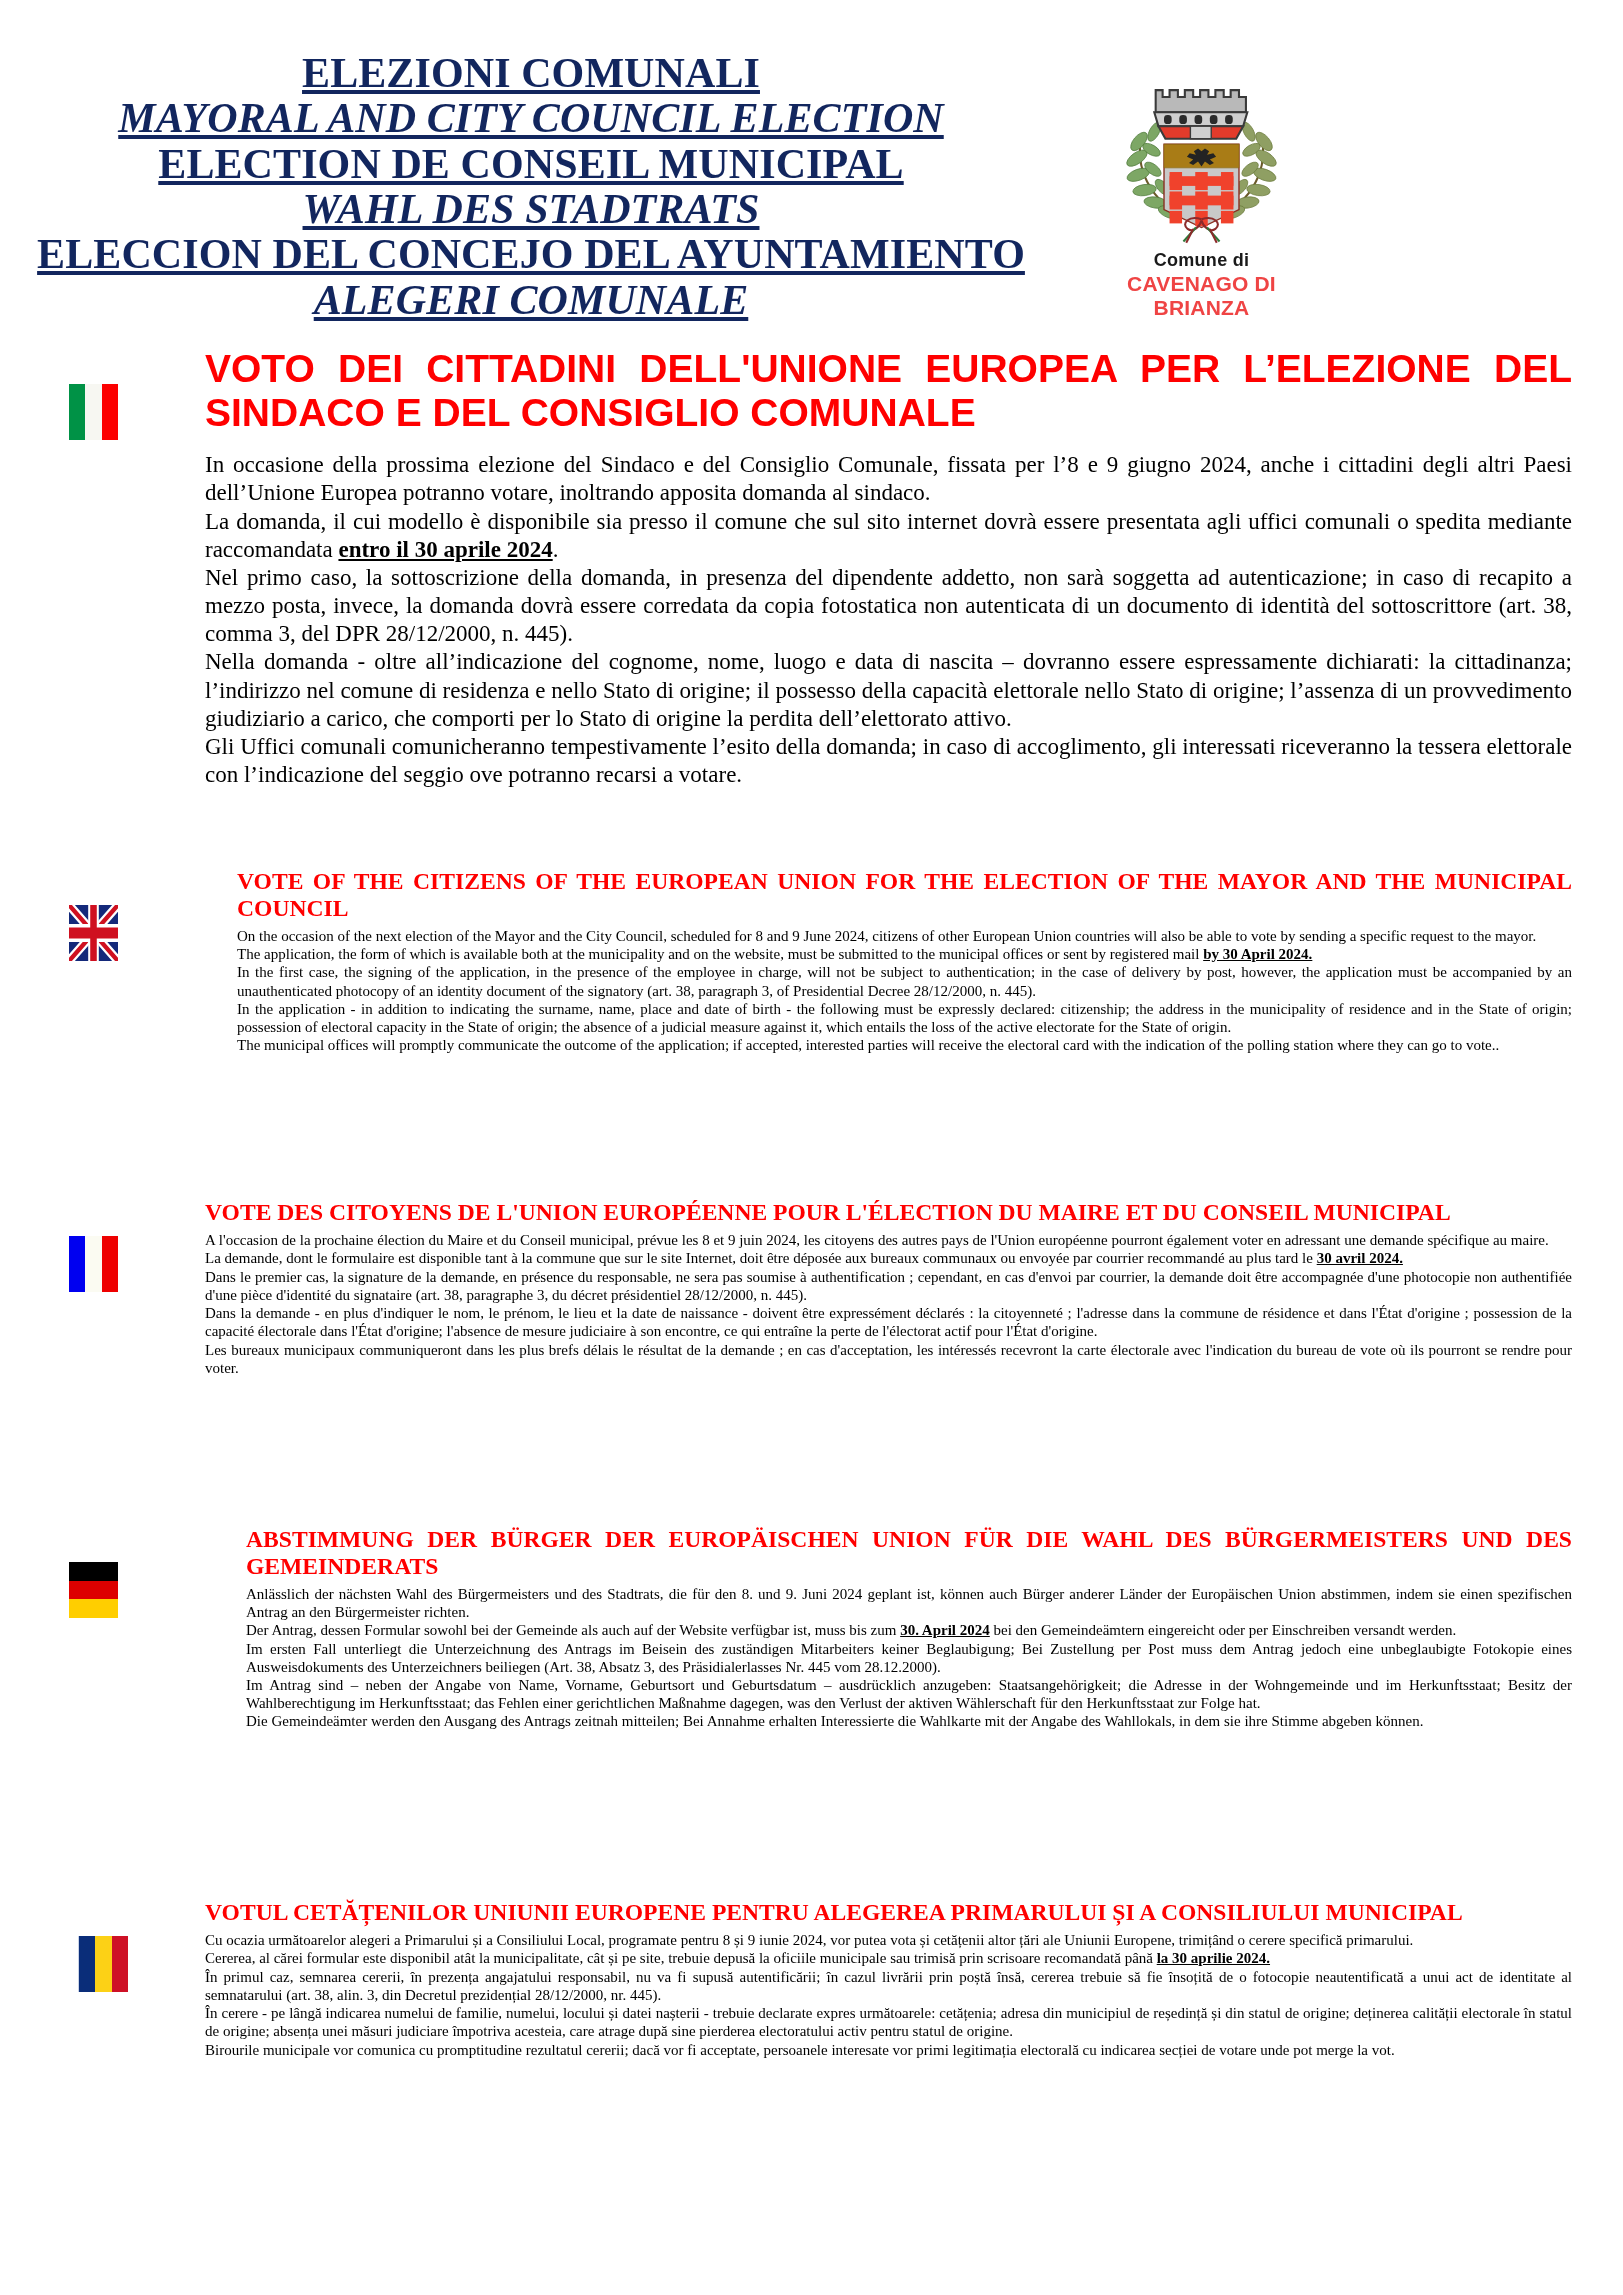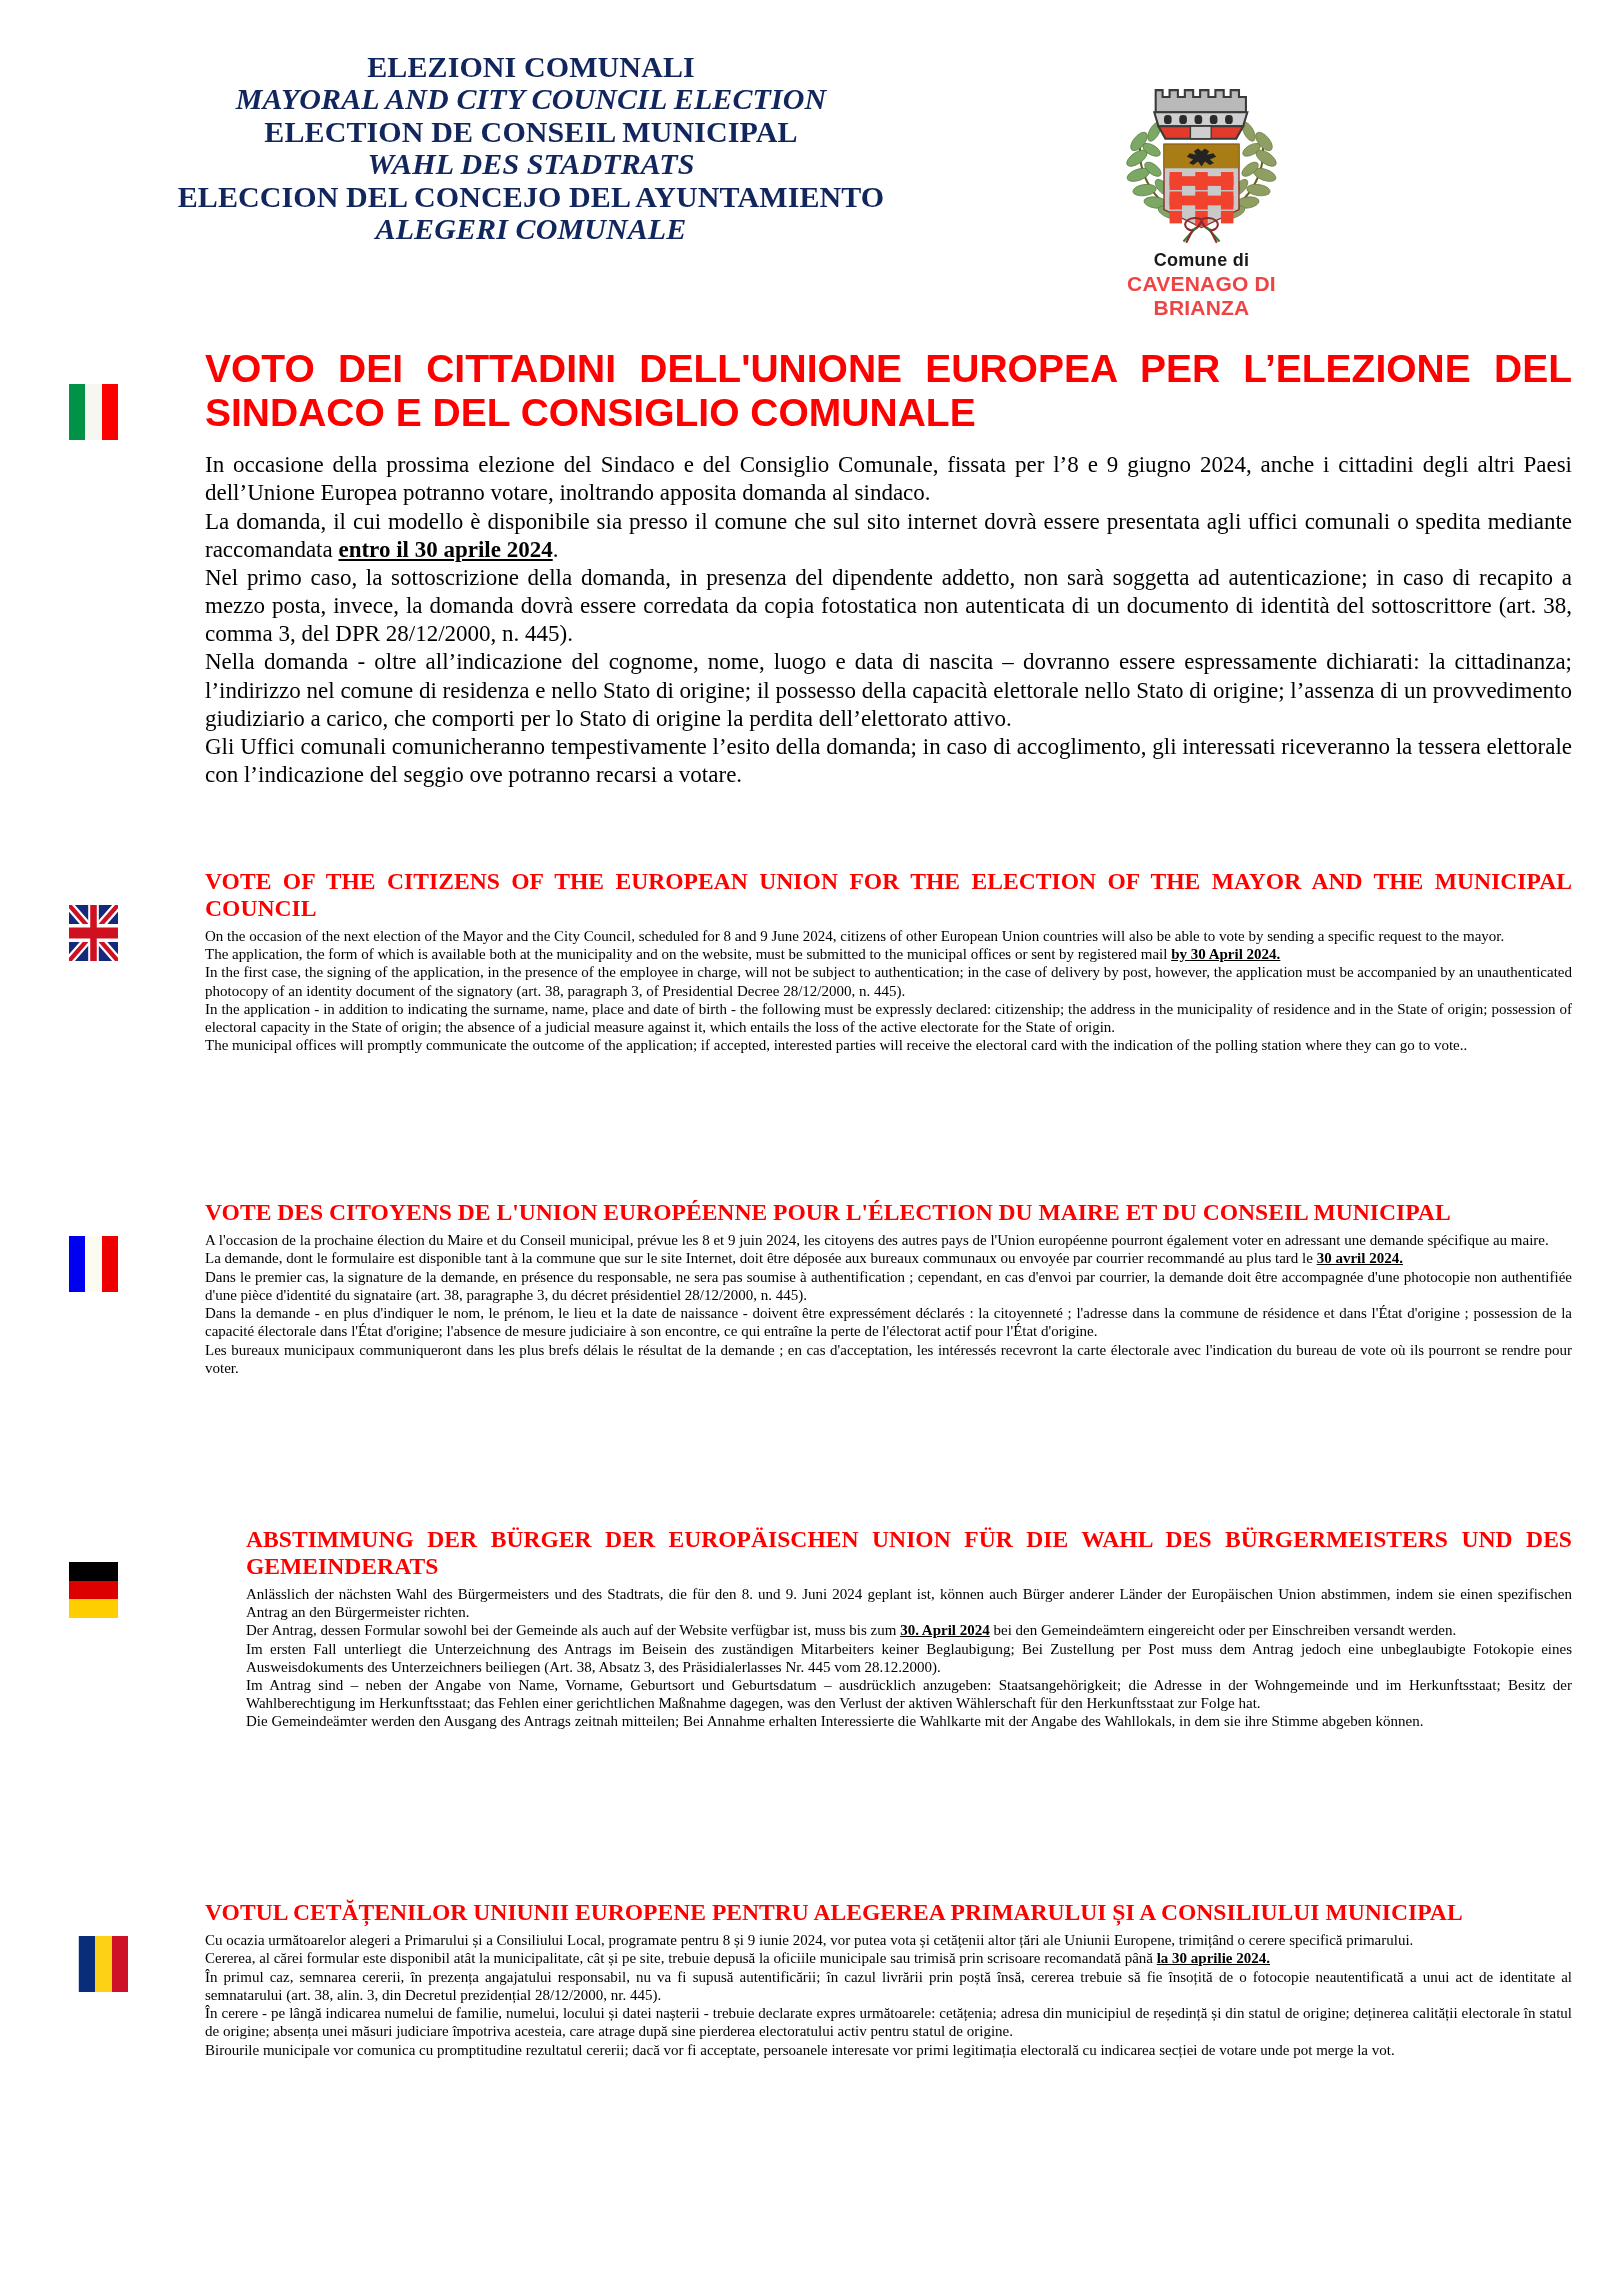--- a/index.html
+++ b/index.html
@@ -30,24 +30,25 @@
     left:0;
     top:51px;
     width:1062px;
     text-align:center;
     color:#12265e;
     font-family:"Liberation Serif", serif;
     font-weight:bold;
     line-height:1.08;
   }
   .title-line{
-    font-size:30px;
+    font-size:42px;
     letter-spacing:0.1px;
     white-space:nowrap;
     margin:0 auto;
+    text-decoration:underline;
   }
   .title-line.ital{ font-style:italic; }
 
   .crest-wrap{
     position:absolute;
     left:1087px;
     top:54px;
     width:229px;
     text-align:center;
   }
@@ -263,21 +264,21 @@
         <div class="flag flag-it" style="left: 69px; top: 37px;"></div>
         <div class="sec-body body-it">
           <div class="heading it" style="margin-bottom: 15.3px;">VOTO DEI CITTADINI DELL'UNIONE EUROPEA PER L’ELEZIONE DEL SINDACO E DEL CONSIGLIO COMUNALE</div>
           <p class="para"><span>In occasione della prossima elezione del Sindaco e del Consiglio Comunale, fissata per l’8 e 9 giugno 2024, anche i cittadini degli altri Paesi dell’Unione Europea potranno votare, inoltrando apposita domanda al sindaco.</span></p>
           <p class="para"><span>La domanda, il cui modello è disponibile sia presso il comune che sul sito internet dovrà essere presentata agli uffici comunali o spedita mediante raccomandata </span><span class="u">entro il 30 aprile 2024</span><span>.</span></p>
           <p class="para"><span>Nel primo caso, la sottoscrizione della domanda, in presenza del dipendente addetto, non sarà soggetta ad autenticazione; in caso di recapito a mezzo posta, invece, la domanda dovrà essere corredata da copia fotostatica non autenticata di un documento di identità del sottoscrittore (art. 38, comma 3, del DPR 28/12/2000, n. 445).</span></p>
           <p class="para"><span>Nella domanda - oltre all’indicazione del cognome, nome, luogo e data di nascita – dovranno essere espressamente dichiarati: la cittadinanza; l’indirizzo nel comune di residenza e nello Stato di origine; il possesso della capacità elettorale nello Stato di origine; l’assenza di un provvedimento giudiziario a carico, che comporti per lo Stato di origine la perdita dell’elettorato attivo.</span></p>
           <p class="para"><span>Gli Uffici comunali comunicheranno tempestivamente l’esito della domanda; in caso di accoglimento, gli interessati riceveranno la tessera elettorale con l’indicazione del seggio ove potranno recarsi a votare.</span></p>
         </div>
       </div>
-      <div class="section" style="position: absolute; left: 0px; right: 0px; top: 868px;">
+      <div class="section" style="position: absolute; left: 0px; right: 0px; top: 868px; padding-left: 32px;">
         <div class="flag flag-gb" style="left: 69px; top: 37px;"><svg viewBox="0 0 60 40" width="49" height="56" preserveAspectRatio="none">
             <rect width="60" height="40" fill="#14297a"></rect>
             <path d="M0,0 L60,40 M60,0 L0,40" stroke="#ffffff" stroke-width="8"></path>
             <path d="M0,0 L60,40 M60,0 L0,40" stroke="#cf1020" stroke-width="4"></path>
             <path d="M30,0 L30,40 M0,20 L60,20" stroke="#ffffff" stroke-width="13"></path>
             <path d="M30,0 L30,40 M0,20 L60,20" stroke="#cf1020" stroke-width="8"></path>
           </svg></div>
         <div class="sec-body body-sm">
           <div class="heading sz" style="margin-bottom: 5.6px;">VOTE OF THE CITIZENS OF THE EUROPEAN UNION FOR THE ELECTION OF THE MAYOR AND THE MUNICIPAL COUNCIL</div>
           <p class="para"><span>On the occasion of the next election of the Mayor and the City Council, scheduled for 8 and 9 June 2024, citizens of other European Union countries will also be able to vote by sending a specific request to the mayor.</span></p>

